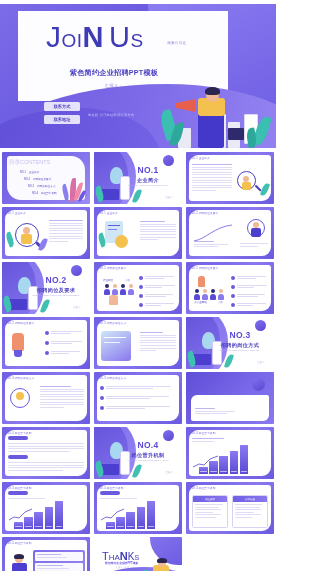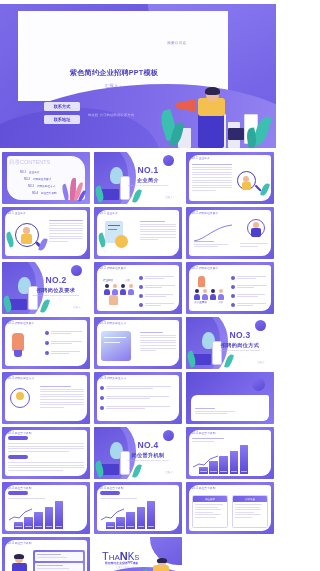--- a/index.html
+++ b/index.html
@@ -267,20 +267,23 @@
 </style>
 </head>
 <body>
 
 <div class="page">
 
   <div class="cover">
     <div class="cover-blob-tr"></div>
     <div class="cover-white"></div>
 
+    <div class="joinus">
+      <span class="j">J</span><span class="oi">OI</span><span class="n">N</span><span class="u">U</span><span class="s">S</span>
+    </div>
     <div class="cover-brand">我爱公司名</div>
     <div class="cover-sub">紫色简约企业招聘PPT模板</div>
     <div class="cover-presenter">汇报人：</div>
 
     <div class="cover-blob-bl"></div>
     <div class="cover-blob-bl2"></div>
 
     <div class="cover-btns">
       <div class="cbtn">联系方式</div>
       <div class="cbtn">联系地址</div>

